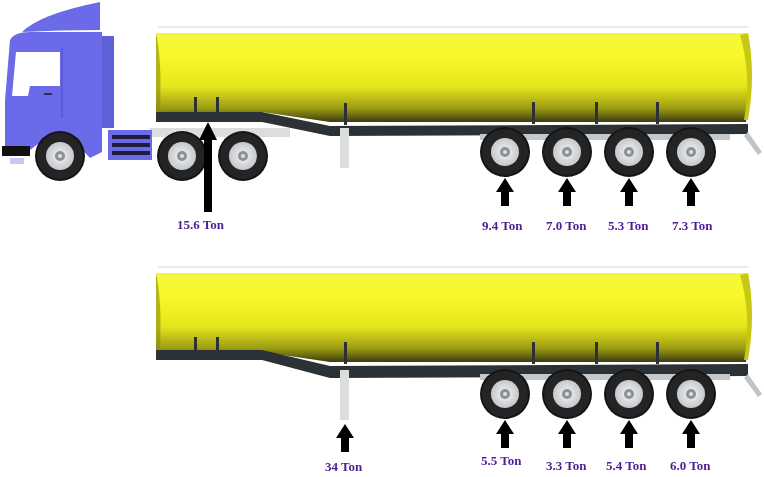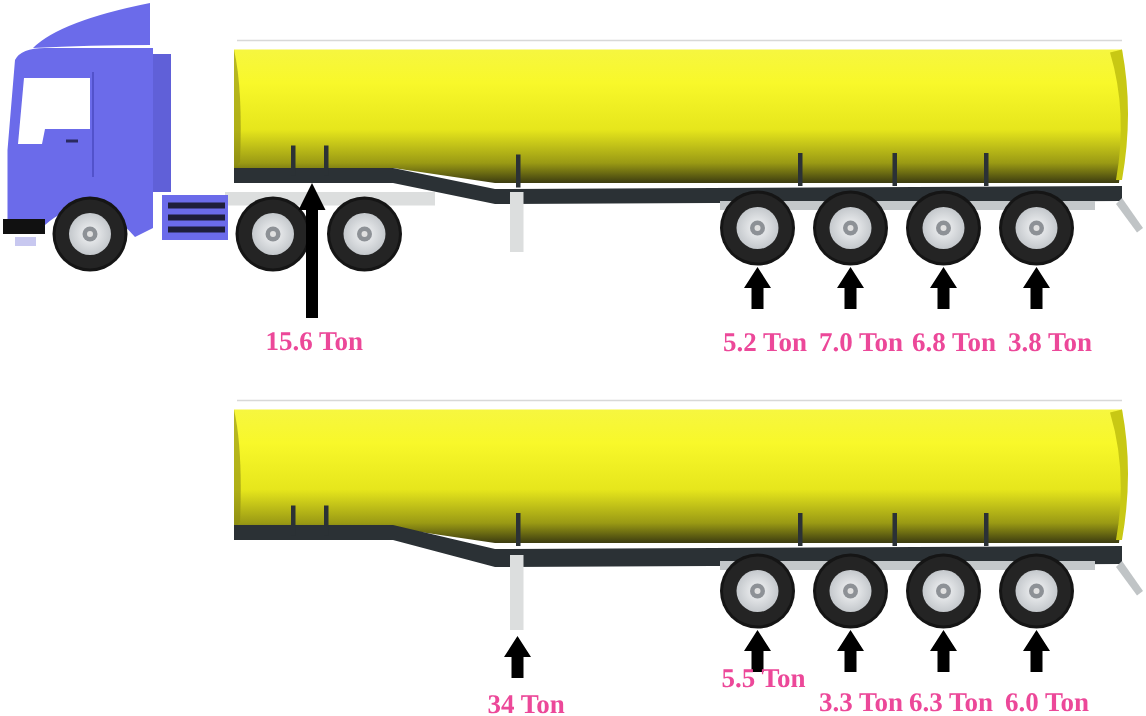--- a/index.html
+++ b/index.html
@@ -1,18 +1,18 @@
 <!DOCTYPE html>
 <html><head>
 <meta charset="utf-8">
 <style>
   html, body { margin:0; padding:0; background:#ffffff; }
   body { width:764px; height:477px; position:relative; overflow:hidden; font-family:"Liberation Serif", serif; }
   .scene { position:absolute; left:0; top:0; width:764px; height:477px; }
-  .label { position:absolute; font-family:"Liberation Serif", serif; font-weight:bold; font-size:18px; color:#ec4899; white-space:nowrap; }
+  .label { position:absolute; font-family:"Liberation Serif", serif; font-weight:bold; font-size:13px; color:#4c1d95; white-space:nowrap; }
 </style>
 </head>
 <body>
 
 <svg class="scene" width="764" height="477" viewBox="0 0 764 477" xmlns="http://www.w3.org/2000/svg">
   <defs>
     <linearGradient id="tankGrad" x1="0" y1="0" x2="0" y2="1">
       <stop offset="0" stop-color="#f6f640"></stop>
       <stop offset="0.25" stop-color="#f8f82a"></stop>
       <stop offset="0.6" stop-color="#e6e61c"></stop>
@@ -119,22 +119,22 @@
     </g>
     <use href="#arrowUp" x="345" y="424"></use>
     <use href="#arrowUp" x="505" y="420"></use>
     <use href="#arrowUp" x="567" y="420"></use>
     <use href="#arrowUp" x="629" y="420"></use>
     <use href="#arrowUp" x="691" y="420"></use>
   </g>
 </svg>
 
 <div class="label" style="left:177px; top:217px;">15.6 Ton</div>
-<div class="label" style="left:482px; top:218px;">5.2 Ton</div>
+<div class="label" style="left:482px; top:218px;">9.4 Ton</div>
 <div class="label" style="left:546px; top:218px;">7.0 Ton</div>
-<div class="label" style="left:608px; top:218px;">6.8 Ton</div>
-<div class="label" style="left:672px; top:218px;">3.8 Ton</div>
+<div class="label" style="left:608px; top:218px;">5.3 Ton</div>
+<div class="label" style="left:672px; top:218px;">7.3 Ton</div>
 
 <div class="label" style="left:325px; top:459px;">34 Ton</div>
-<div class="label" style="left:481px; top:442px;">5.5 Ton</div>
+<div class="label" style="left:481px; top:453px;">5.5 Ton</div>
 <div class="label" style="left:546px; top:458px;">3.3 Ton</div>
-<div class="label" style="left:606px; top:458px;">6.3 Ton</div>
+<div class="label" style="left:606px; top:458px;">5.4 Ton</div>
 <div class="label" style="left:670px; top:458px;">6.0 Ton</div>
 
 </body></html>

